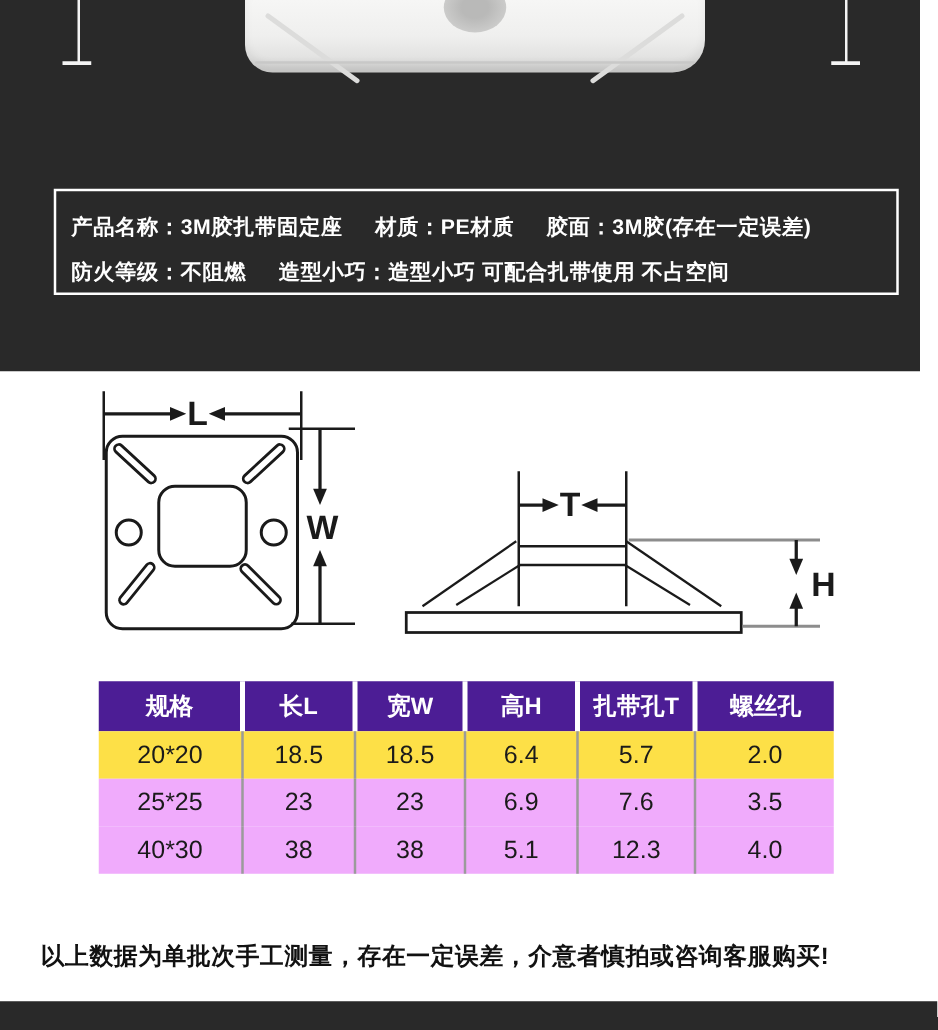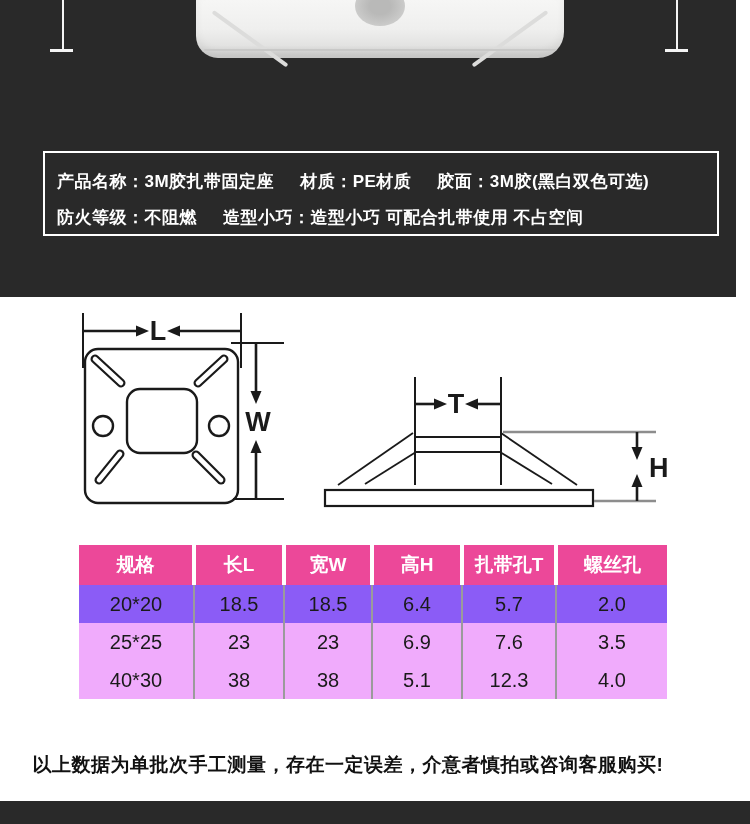--- a/index.html
+++ b/index.html
@@ -48,27 +48,27 @@
   .info-row.second { margin-top: 13px; }
   .field { letter-spacing: 0.5px; }
   
   .diagram-svg { position: absolute; left: 0; top: 297px; width: 750px; height: 248px; }
   
   .spec-table {
     position: absolute; left: 79px; top: 545px;
     border-collapse: collapse; table-layout: fixed; width: 588px;
   }
   .spec-table th {
-    background: #ec4899; color: #ffffff; font-size: 19px; font-weight: bold;
+    background: #4c1d95; color: #ffffff; font-size: 19px; font-weight: bold;
     height: 40px; text-align: center; border-left: 4px solid #ffffff; padding: 0;
   }
   .spec-table th:first-child { border-left: none; }
   .spec-table td {
     height: 38px; text-align: center; font-size: 20px; color: #1a1a1a;
-    border-left: 2px solid #9b9b9b; padding: 0; background: #8b5cf6;
+    border-left: 2px solid #9b9b9b; padding: 0; background: #fde047;
   }
   .spec-table td:first-child { border-left: none; }
   .spec-table tr.alt td { background: #f0abfc; }
   
   .note {
     position: absolute; left: 0; top: 752px; width: 696px;
     text-align: center; font-size: 19px; font-weight: bold; color: #111111;
     letter-spacing: 0.5px;
   }
   .footer-band {
@@ -90,21 +90,21 @@
     </div>
     <div class="cal-line cal-line-left"></div>
     <div class="cal-tick cal-tick-left"></div>
     <div class="cal-line cal-line-right"></div>
     <div class="cal-tick cal-tick-right"></div>
 
     <div class="info-box">
       <div class="info-row">
         <span class="field"><span>产品名称：</span><span>3M胶扎带固定座</span></span>
         <span class="field"><span>材质：</span><span>PE材质</span></span>
-        <span class="field"><span>胶面：</span><span>3M胶(黑白双色可选)</span></span>
+        <span class="field"><span>胶面：</span><span>3M胶(存在一定误差)</span></span>
       </div>
       <div class="info-row second">
         <span class="field"><span>防火等级：</span><span>不阻燃</span></span>
         <span class="field"><span>造型小巧：</span><span>造型小巧 可配合扎带使用 不占空间</span></span>
       </div>
     </div>
   </div>
 
   <svg class="diagram-svg" viewBox="0 0 750 248">
 

